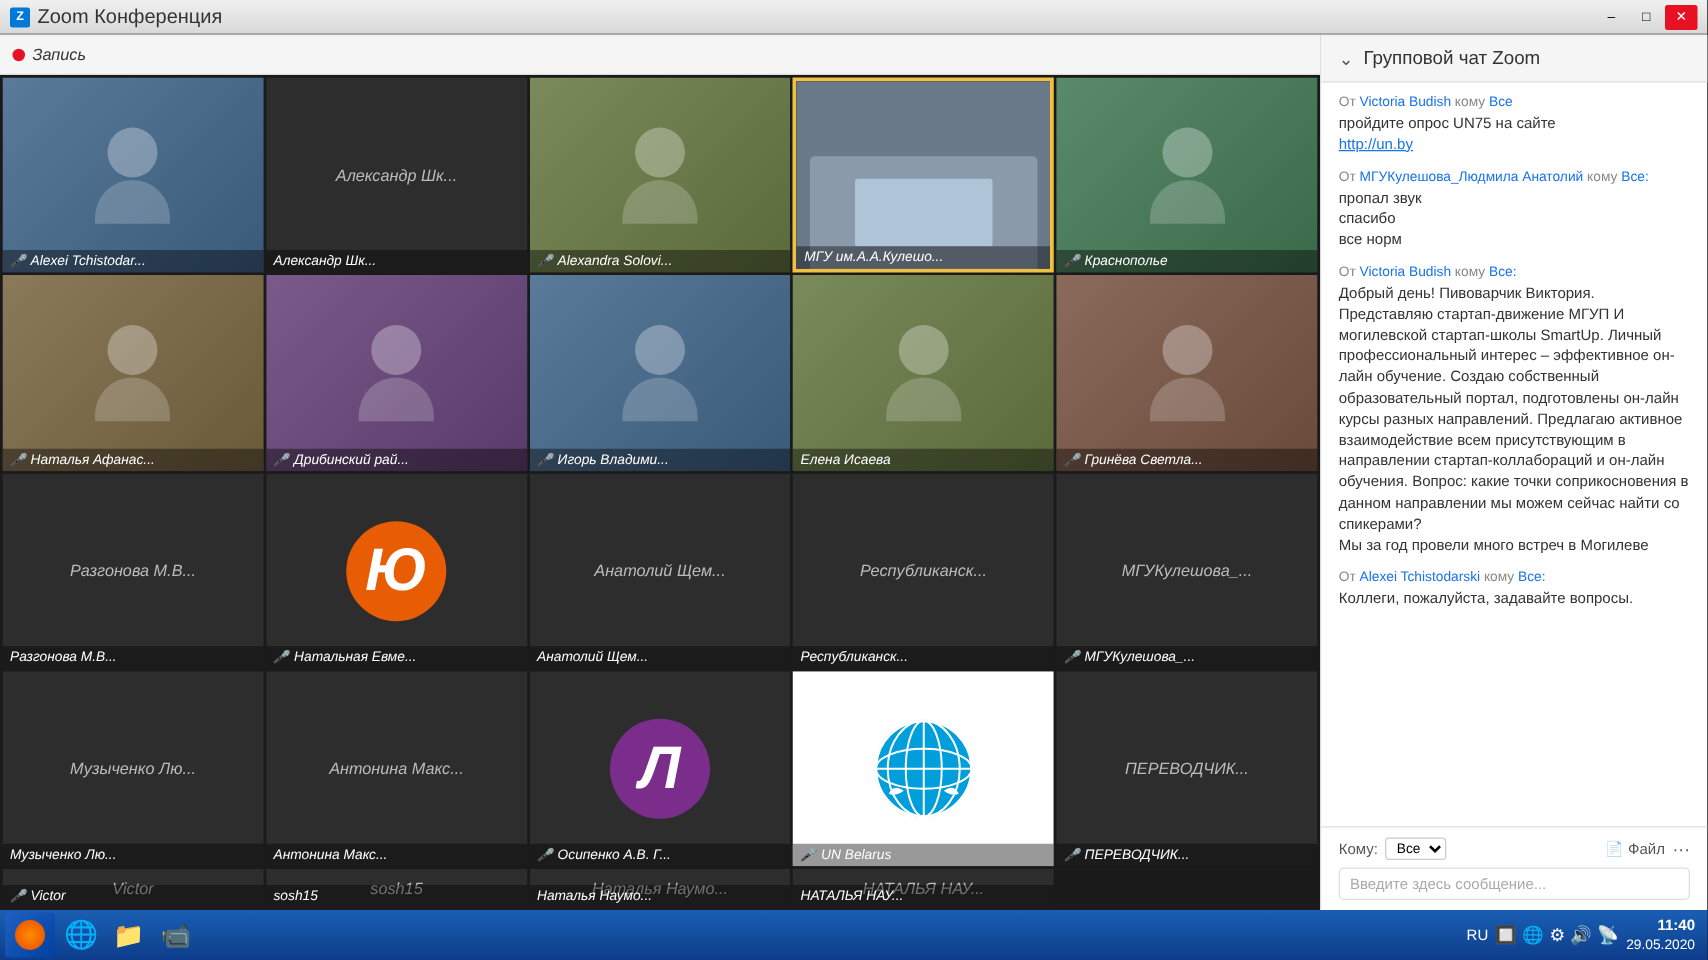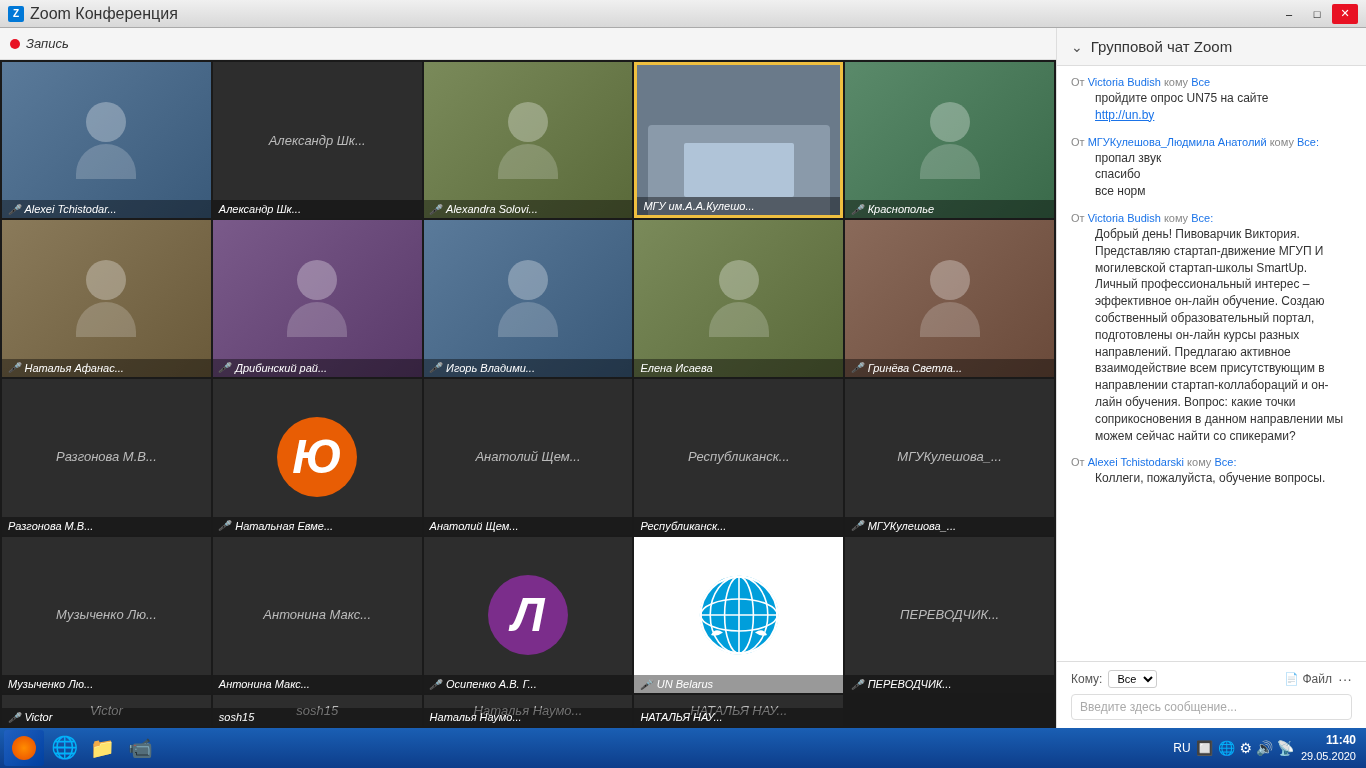--- a/index.html
+++ b/index.html
@@ -124,21 +124,21 @@
     }
 
     .chat-message {}
     .chat-from {
       color: #888;
       margin-bottom: 2px;
       font-size: 11px;
     }
     .chat-from .sender { color: #1a73e8; font-weight: 500; }
     .chat-from .receiver { color: #1a73e8; font-weight: 500; }
-    .chat-body { color: #333; line-height: 1.4; margin-left: 24px; }
+    .chat-body { color: #333; line-height: 1.4; }
     .chat-link { color: #1a73e8; text-decoration: underline; }
 
     .chat-footer {
       border-top: 1px solid #ddd;
       padding: 8px 14px;
     }
     .chat-to-row {
       display: flex;
       align-items: center;
       gap: 6px;
@@ -592,28 +592,29 @@
             <div>спасибо</div>
             <div>все норм</div>
           </div>
         </div>
         <div class="chat-message">
           <div class="chat-from">
     От <span class="sender">Victoria Budish</span> кому <span class="receiver">Все:</span>
   </div>
           <div class="chat-body">
             <div>Добрый день! Пивоварчик Виктория. Представляю стартап-движение МГУП И могилевской стартап-школы SmartUp. Личный профессиональный интерес – эффективное он-лайн обучение. Создаю собственный образовательный портал, подготовлены он-лайн курсы разных направлений. Предлагаю активное взаимодействие всем присутствующим в направлении стартап-коллабораций и он-лайн обучения. Вопрос: какие точки соприкосновения в данном направлении мы можем сейчас найти со спикерами?</div>
+            <div>Мы за год провели много встреч в Могилеве</div>
           </div>
         </div>
         <div class="chat-message">
           <div class="chat-from">
     От <span class="sender">Alexei Tchistodarski</span> кому <span class="receiver">Все:</span>
   </div>
           <div class="chat-body">
-            <div>Коллеги, пожалуйста, обучение вопросы.</div>
+            <div>Коллеги, пожалуйста, задавайте вопросы.</div>
           </div>
         </div>
       </div>
 
     <div class="chat-footer">
       <div class="chat-to-row">
         <span class="chat-to-label">Кому:</span>
         <select class="chat-to-select">
           <option>Все</option>
         </select>

